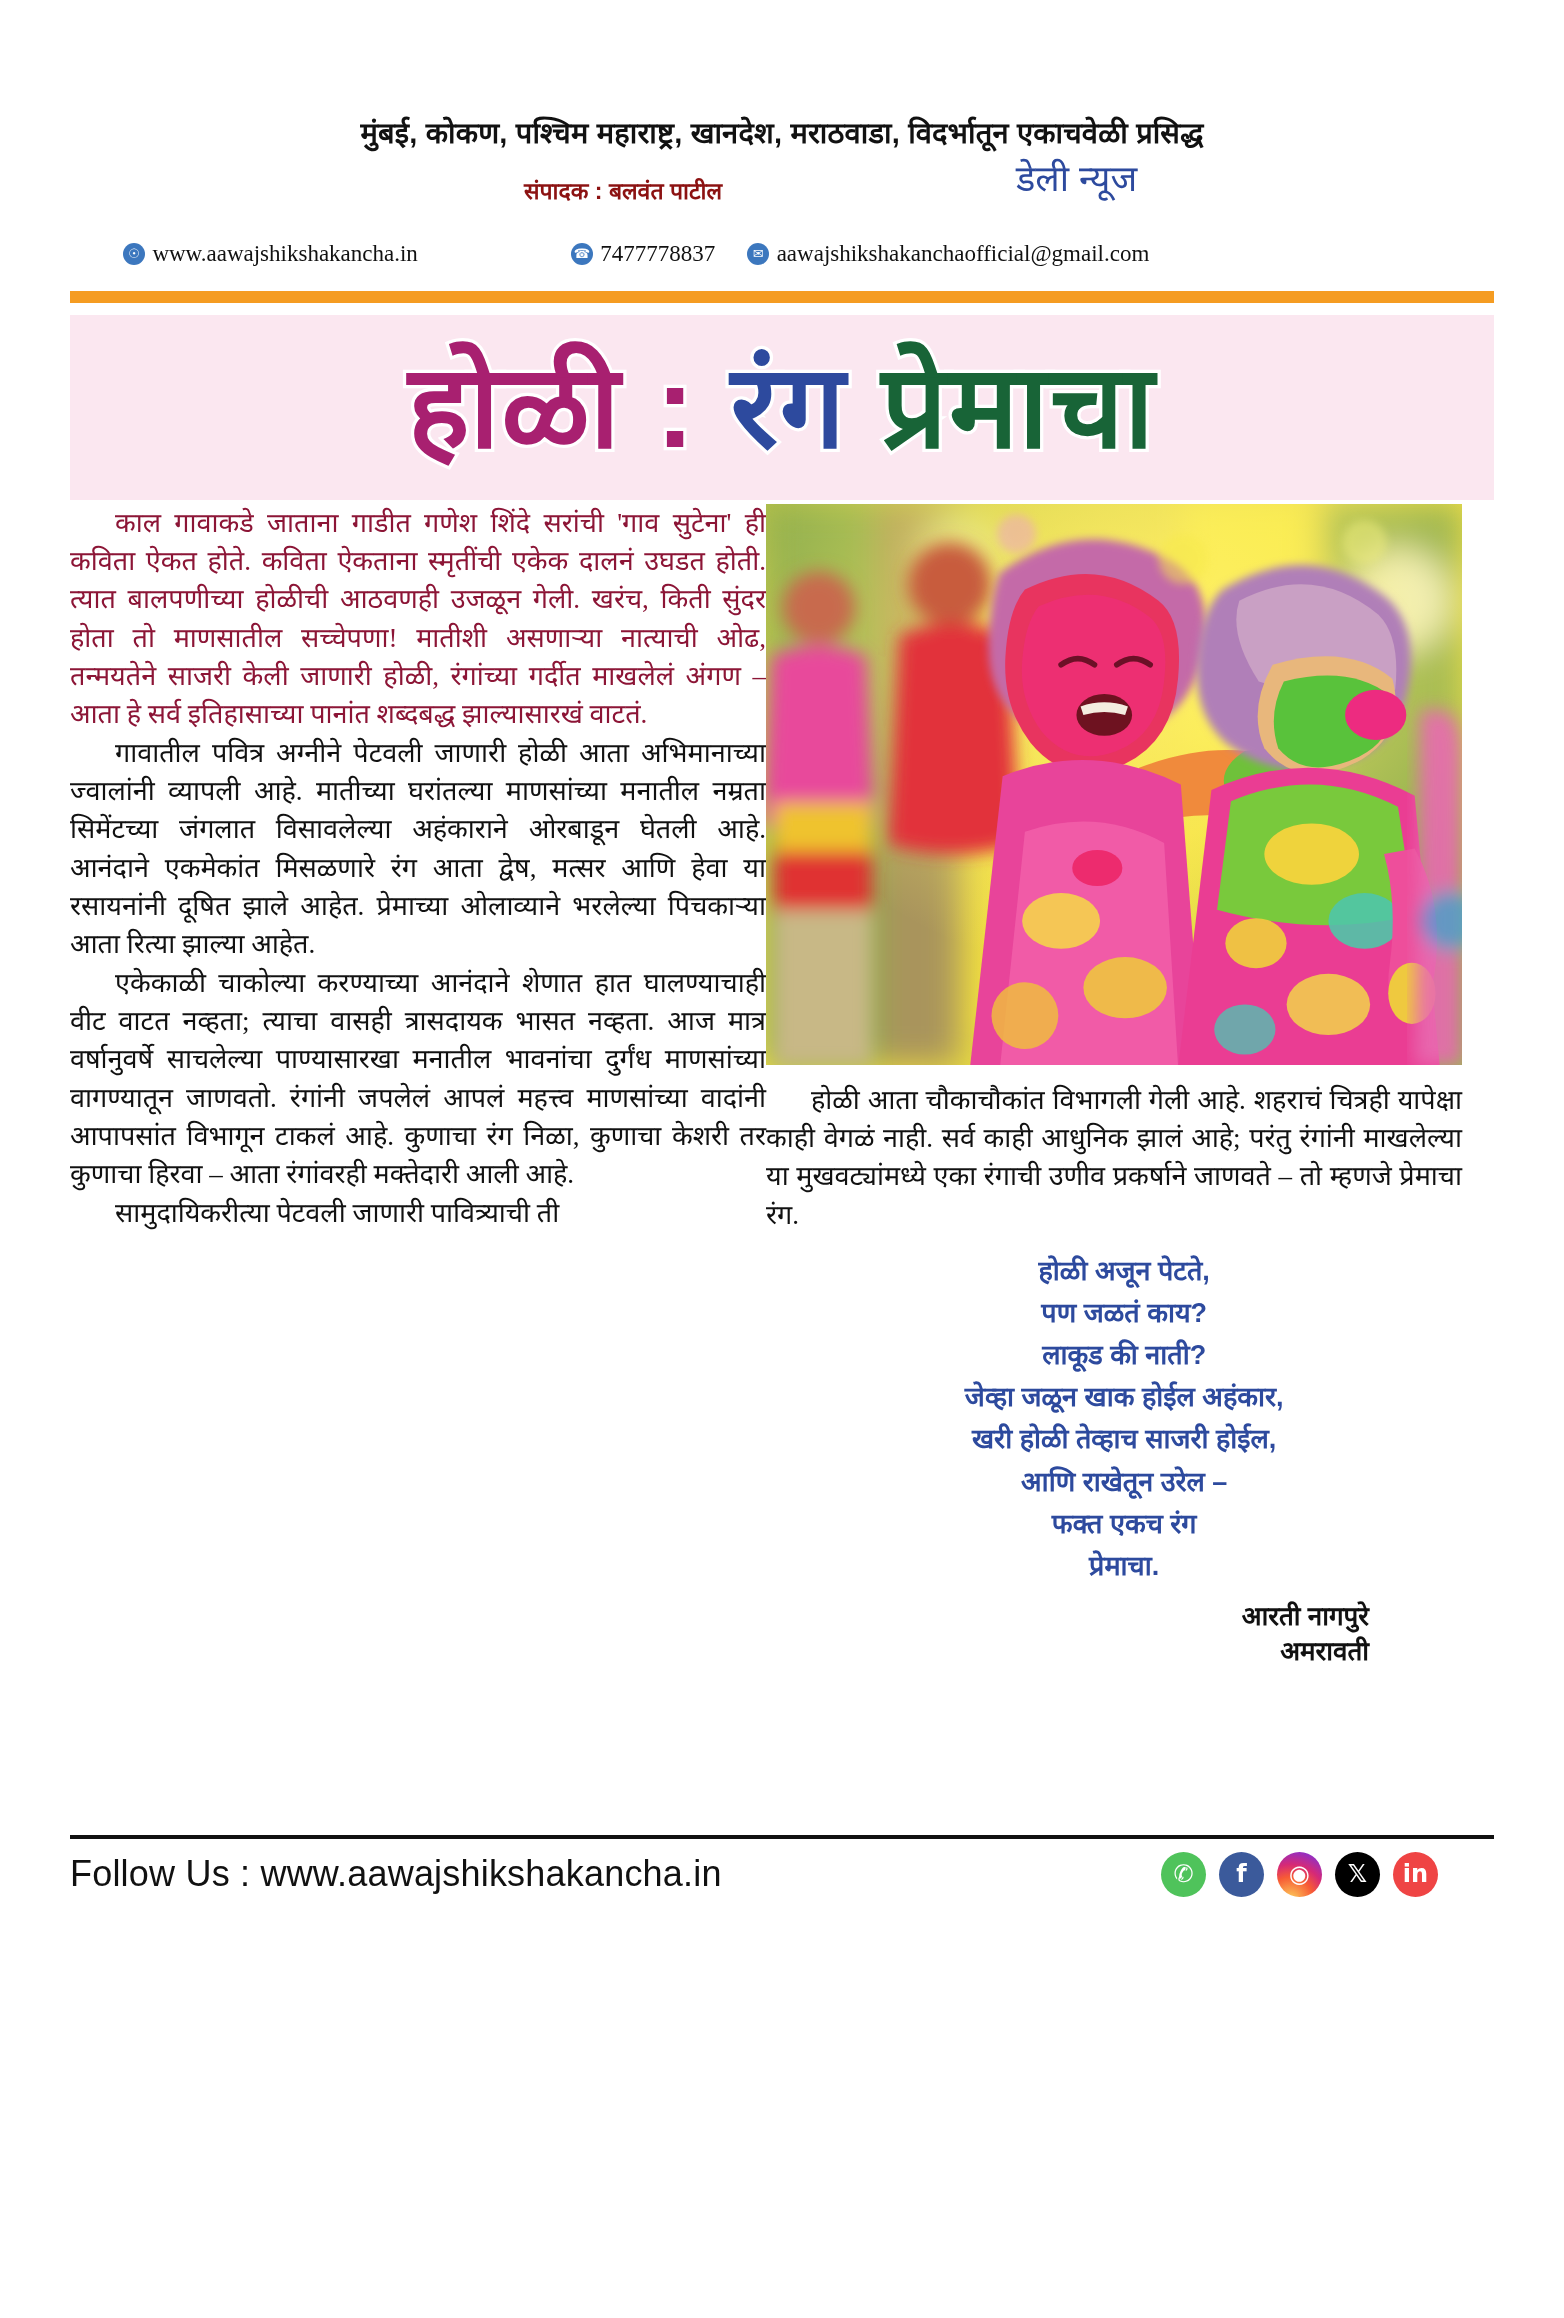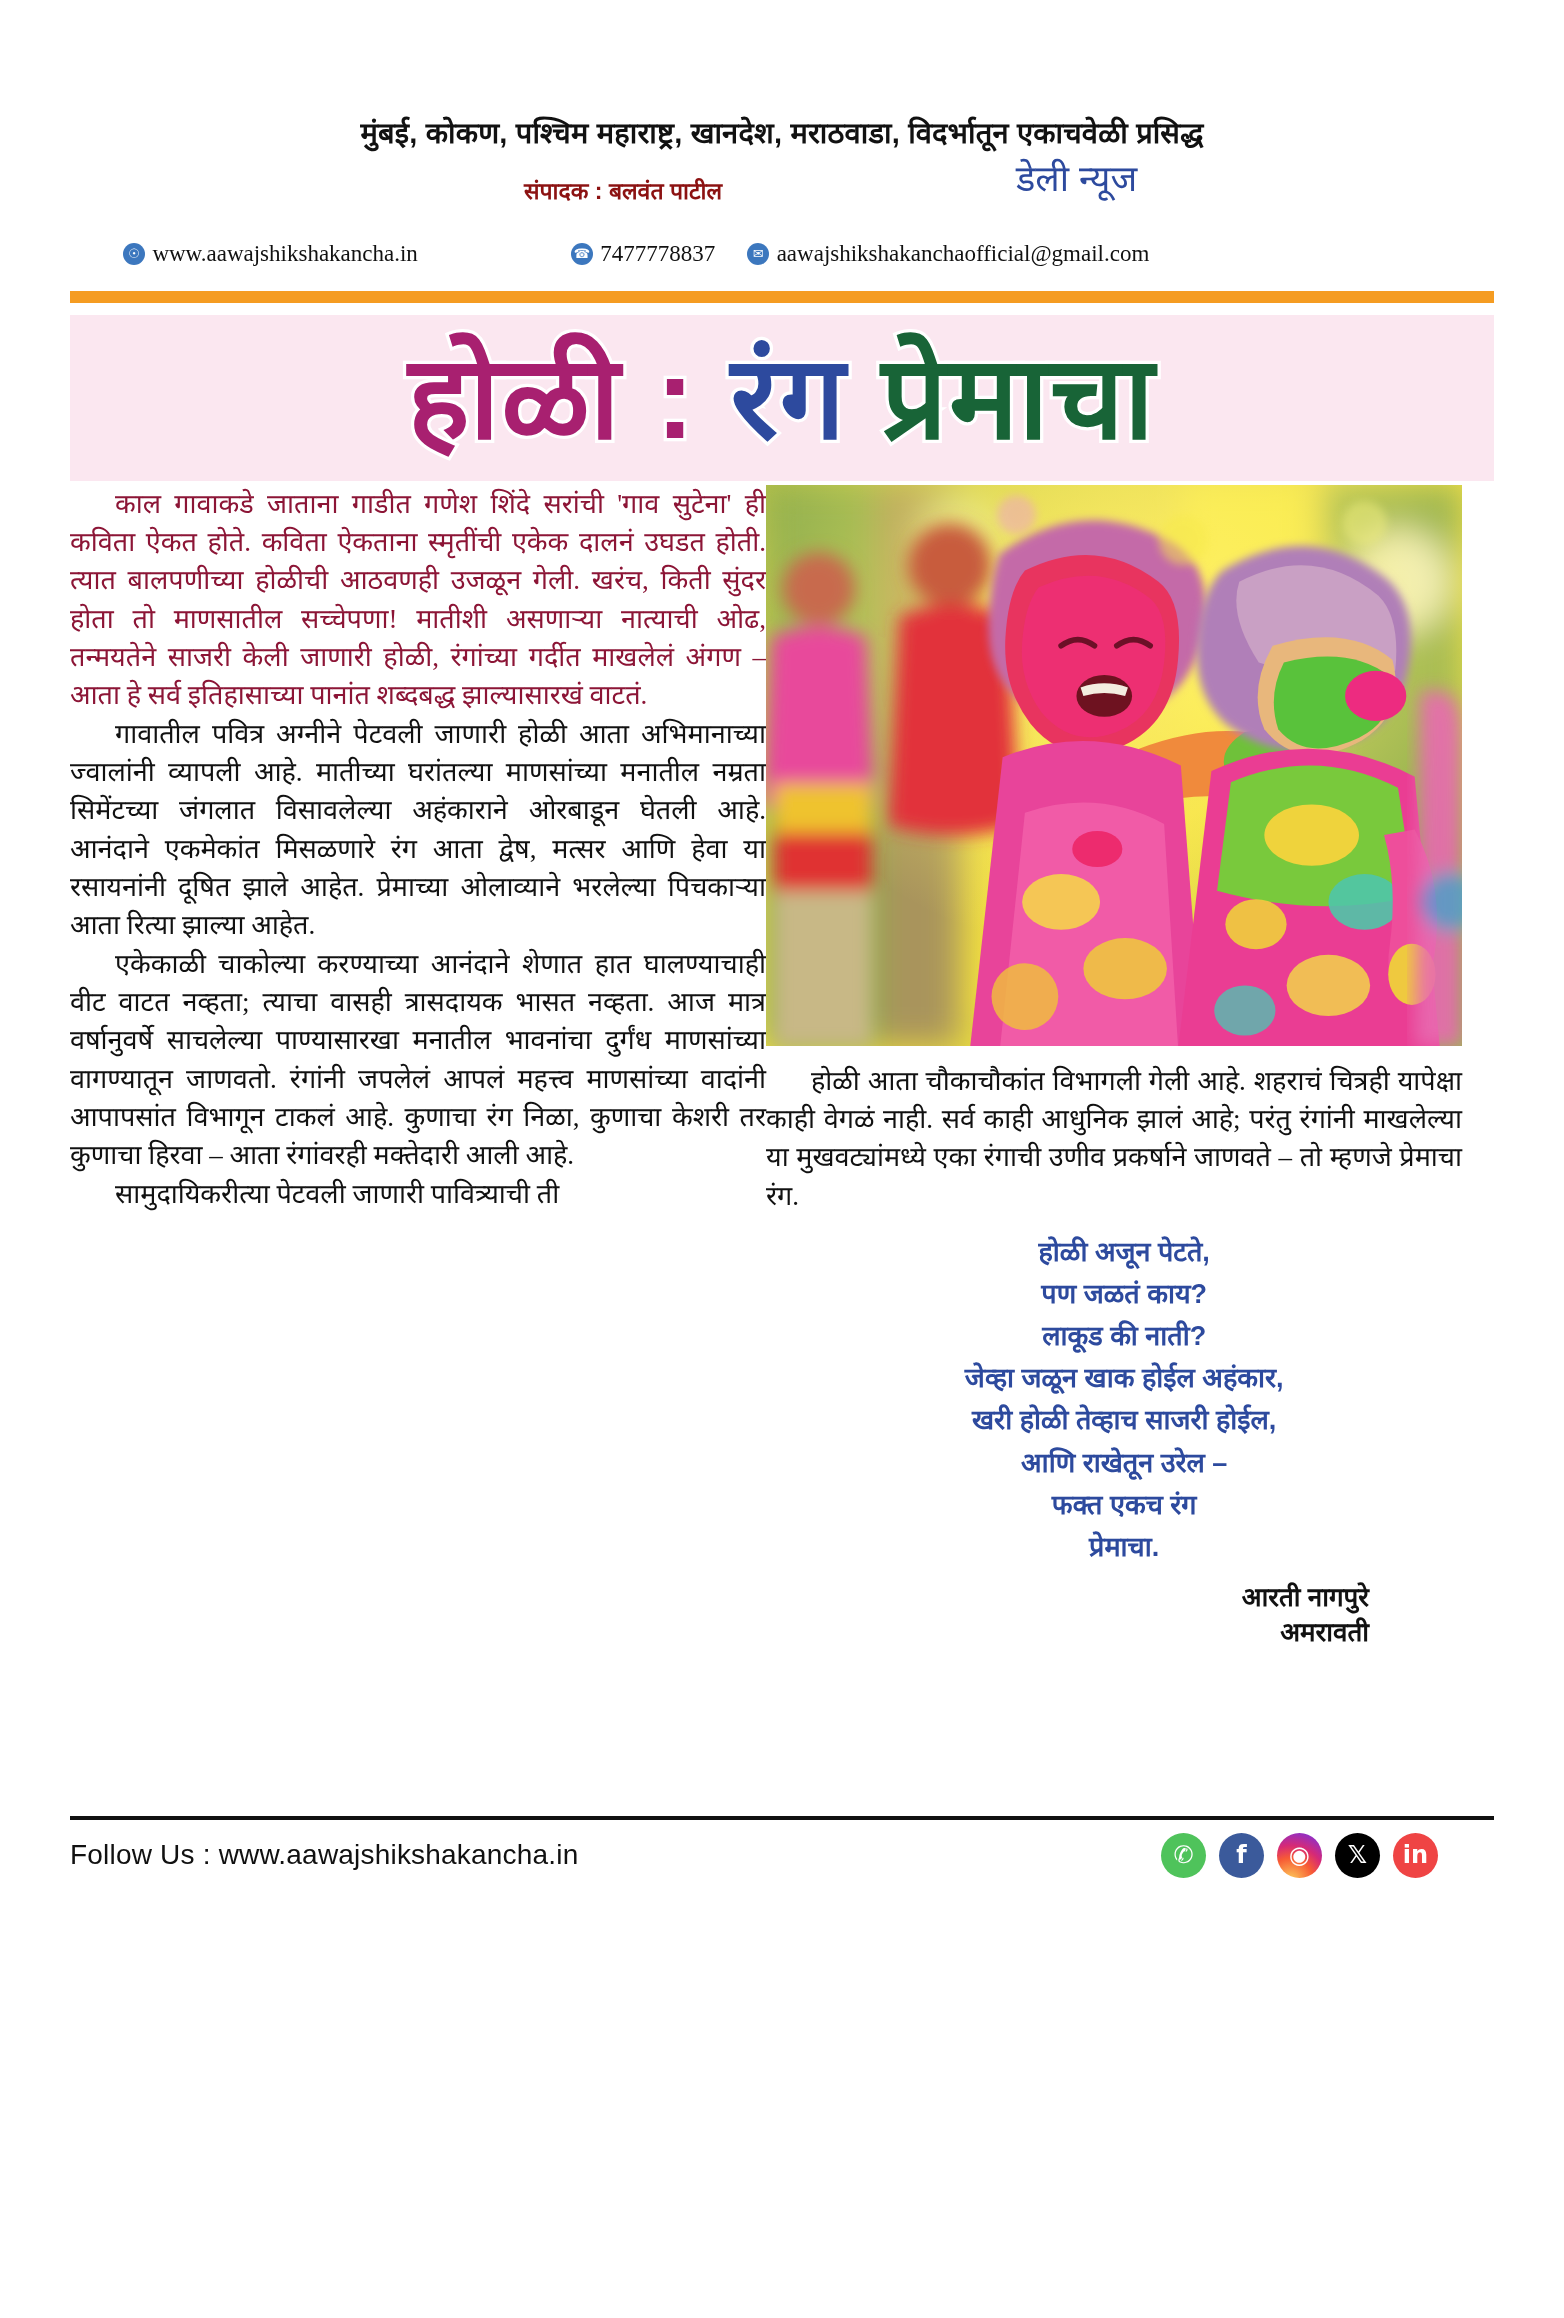--- a/index.html
+++ b/index.html
@@ -107,21 +107,21 @@
   .divider-orange {
     margin: 24px 70px 0 70px;
     height: 12px;
     background: #F59C22;
   }
 
   
   .headline-banner {
     margin: 12px 70px 0 70px;
     background: #FBE7F0;
-    height: 166px;
+    height: 185px;
     display: flex;
     align-items: center;
     justify-content: center;
     overflow: hidden;
   }
   .headline {
     font-family: "Liberation Sans", "DejaVu Sans", sans-serif;
     font-weight: bold;
     font-size: 116px;
     line-height: 1;
@@ -200,21 +200,21 @@
   }
   .footer {
     margin: 0 70px;
     height: 70px;
     display: flex;
     align-items: center;
     justify-content: space-between;
   }
   .follow-text {
     font-family: "Liberation Sans", "DejaVu Sans", sans-serif;
-    font-size: 28px;
+    font-size: 36px;
     color: #111111;
     letter-spacing: 0.2px;
   }
   .social-row {
     display: flex;
     align-items: center;
     gap: 13px;
     padding-right: 56px;
   }
   .s-icon {

